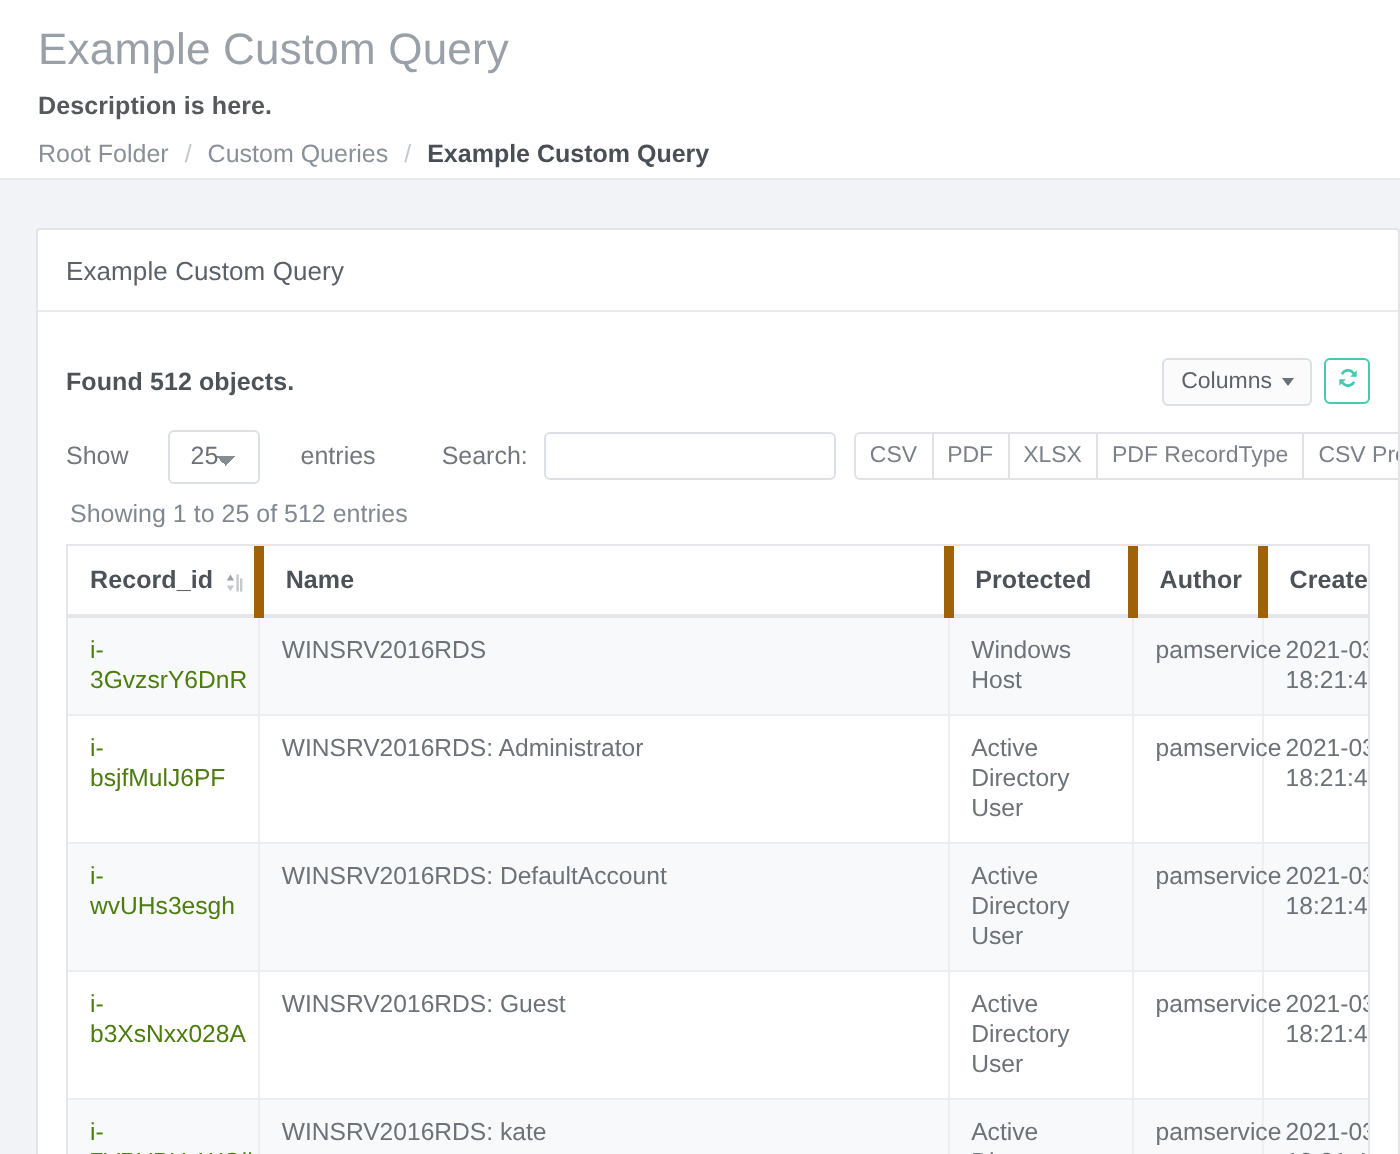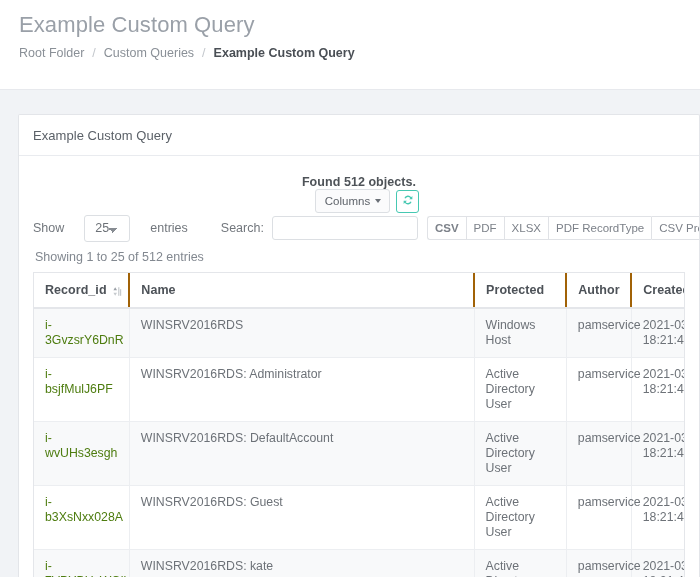--- a/index.html
+++ b/index.html
@@ -75,21 +75,20 @@
     position: relative;
   }
 
   
   .found-row {
     display: flex;
     align-items: center;
     justify-content: space-between;
     padding: 3px 0 0 0;
     height: 34px;
-    flex-direction: column;
   }
   .found-text {
     font-size: 12.5px;
     font-weight: bold;
     color: #4e5358;
     letter-spacing: 0.05px;
   }
   .header-tools {
     display: flex;
     align-items: center;
@@ -193,21 +192,21 @@
     border: 1px solid #e0e2e6;
     font-size: 11.5px;
     color: #7c8189;
     padding: 4px 7px;
     line-height: 14px;
     cursor: pointer;
     border-right: none;
     white-space: nowrap;
     font-family: "Liberation Sans", sans-serif;
   }
-  .btn-export:first-child { border-radius: 3px 0 0 3px; font-weight: bold; }
+  .btn-export:first-child { border-radius: 3px 0 0 3px; }
   .btn-export:last-child { border-right: 1px solid #e0e2e6; border-radius: 0 3px 3px 0; }
 
   
   .table-info {
     font-size: 12.5px;
     color: #828890;
     padding: 4px 0 8px 2px;
   }
 
   
@@ -221,21 +220,21 @@
     width: 700px;
     table-layout: fixed;
   }
   table.grid th {
     text-align: left;
     font-size: 12.5px;
     font-weight: bold;
     color: #4d5258;
     padding: 10px 11px;
     border-bottom: 2px solid #e4e6ea;
-    border-right: 2px solid #a16207;
+    border-right: 5px solid #a16207;
     vertical-align: middle;
     letter-spacing: 0.05px;
   }
   table.grid th:last-child { border-right: none; }
   table.grid td {
     font-size: 12.3px;
     color: #6d7278;
     padding: 9px 11px;
     border-bottom: 1px solid #eceef1;
     border-right: 1px solid #eceef1;
@@ -263,20 +262,21 @@
   col.c-name { width: 329px; }
   col.c-type { width: 88px; }
   col.c-auth { width: 62px; }
   col.c-crea { width: 98px; }
 </style>
 </head>
 <body>
 
 <div class="page-header">
   <div class="page-title">Example Custom Query</div>
+  <div class="page-desc">Description is here.</div>
   <div class="breadcrumb">
     <a class="crumb">Root Folder</a>
     <span class="crumb-sep">/</span>
     <a class="crumb">Custom Queries</a>
     <span class="crumb-sep">/</span>
     <span class="crumb active">Example Custom Query</span>
   </div>
 </div>
 
 <div class="body-band">

